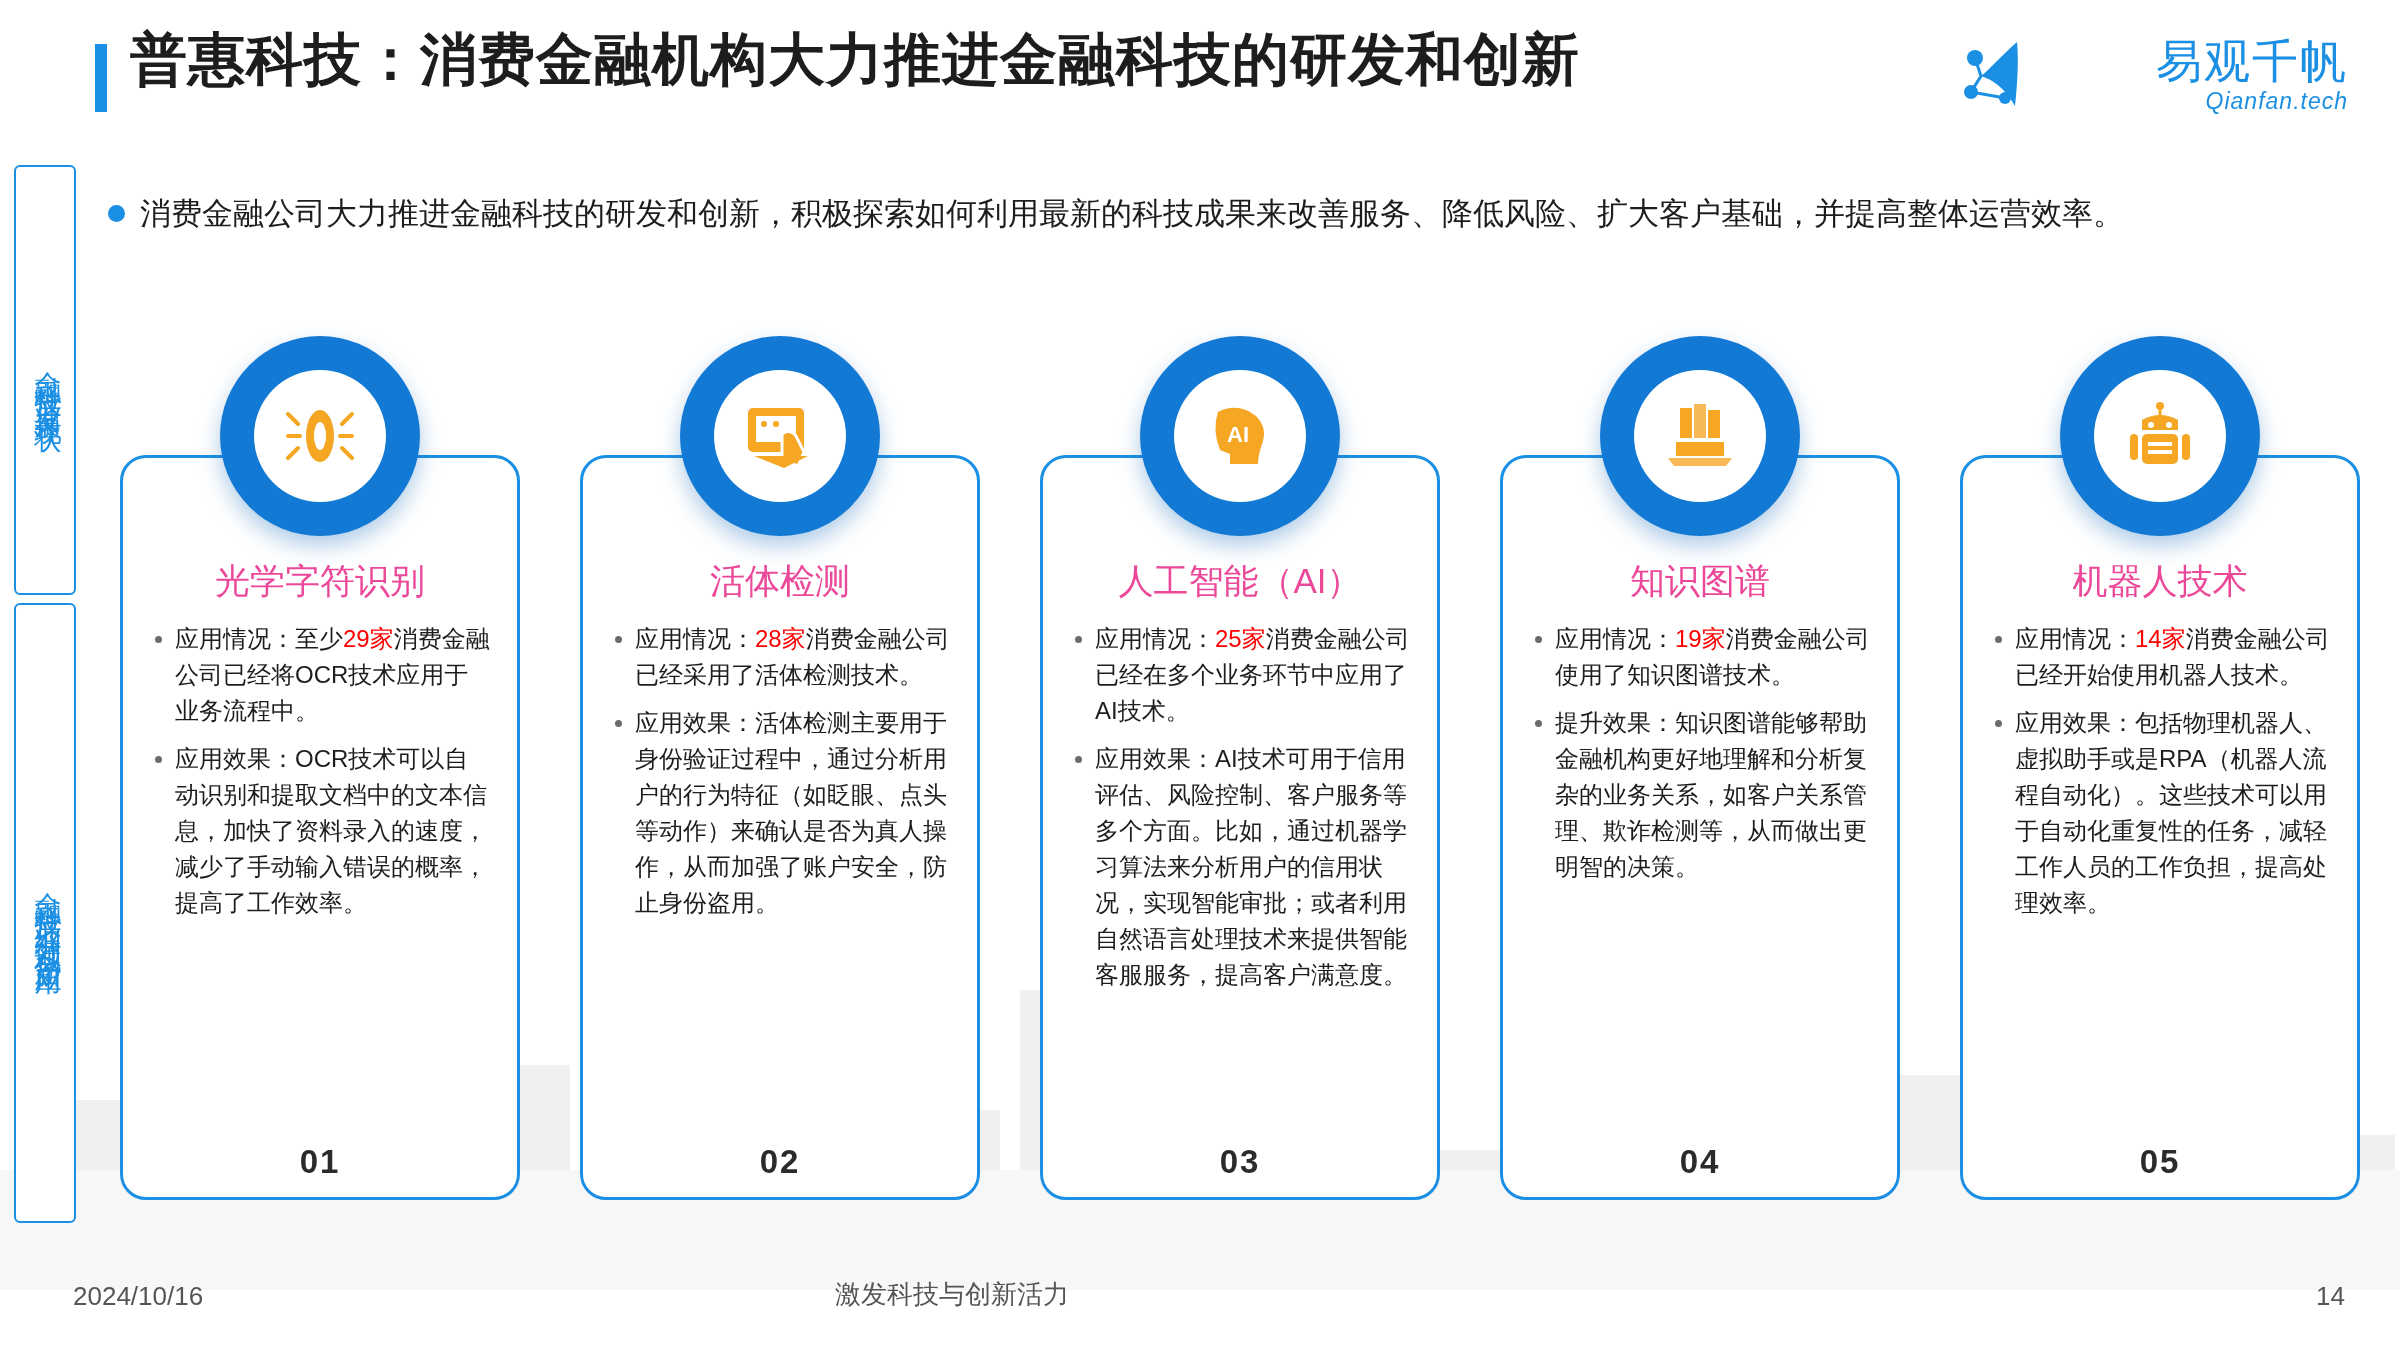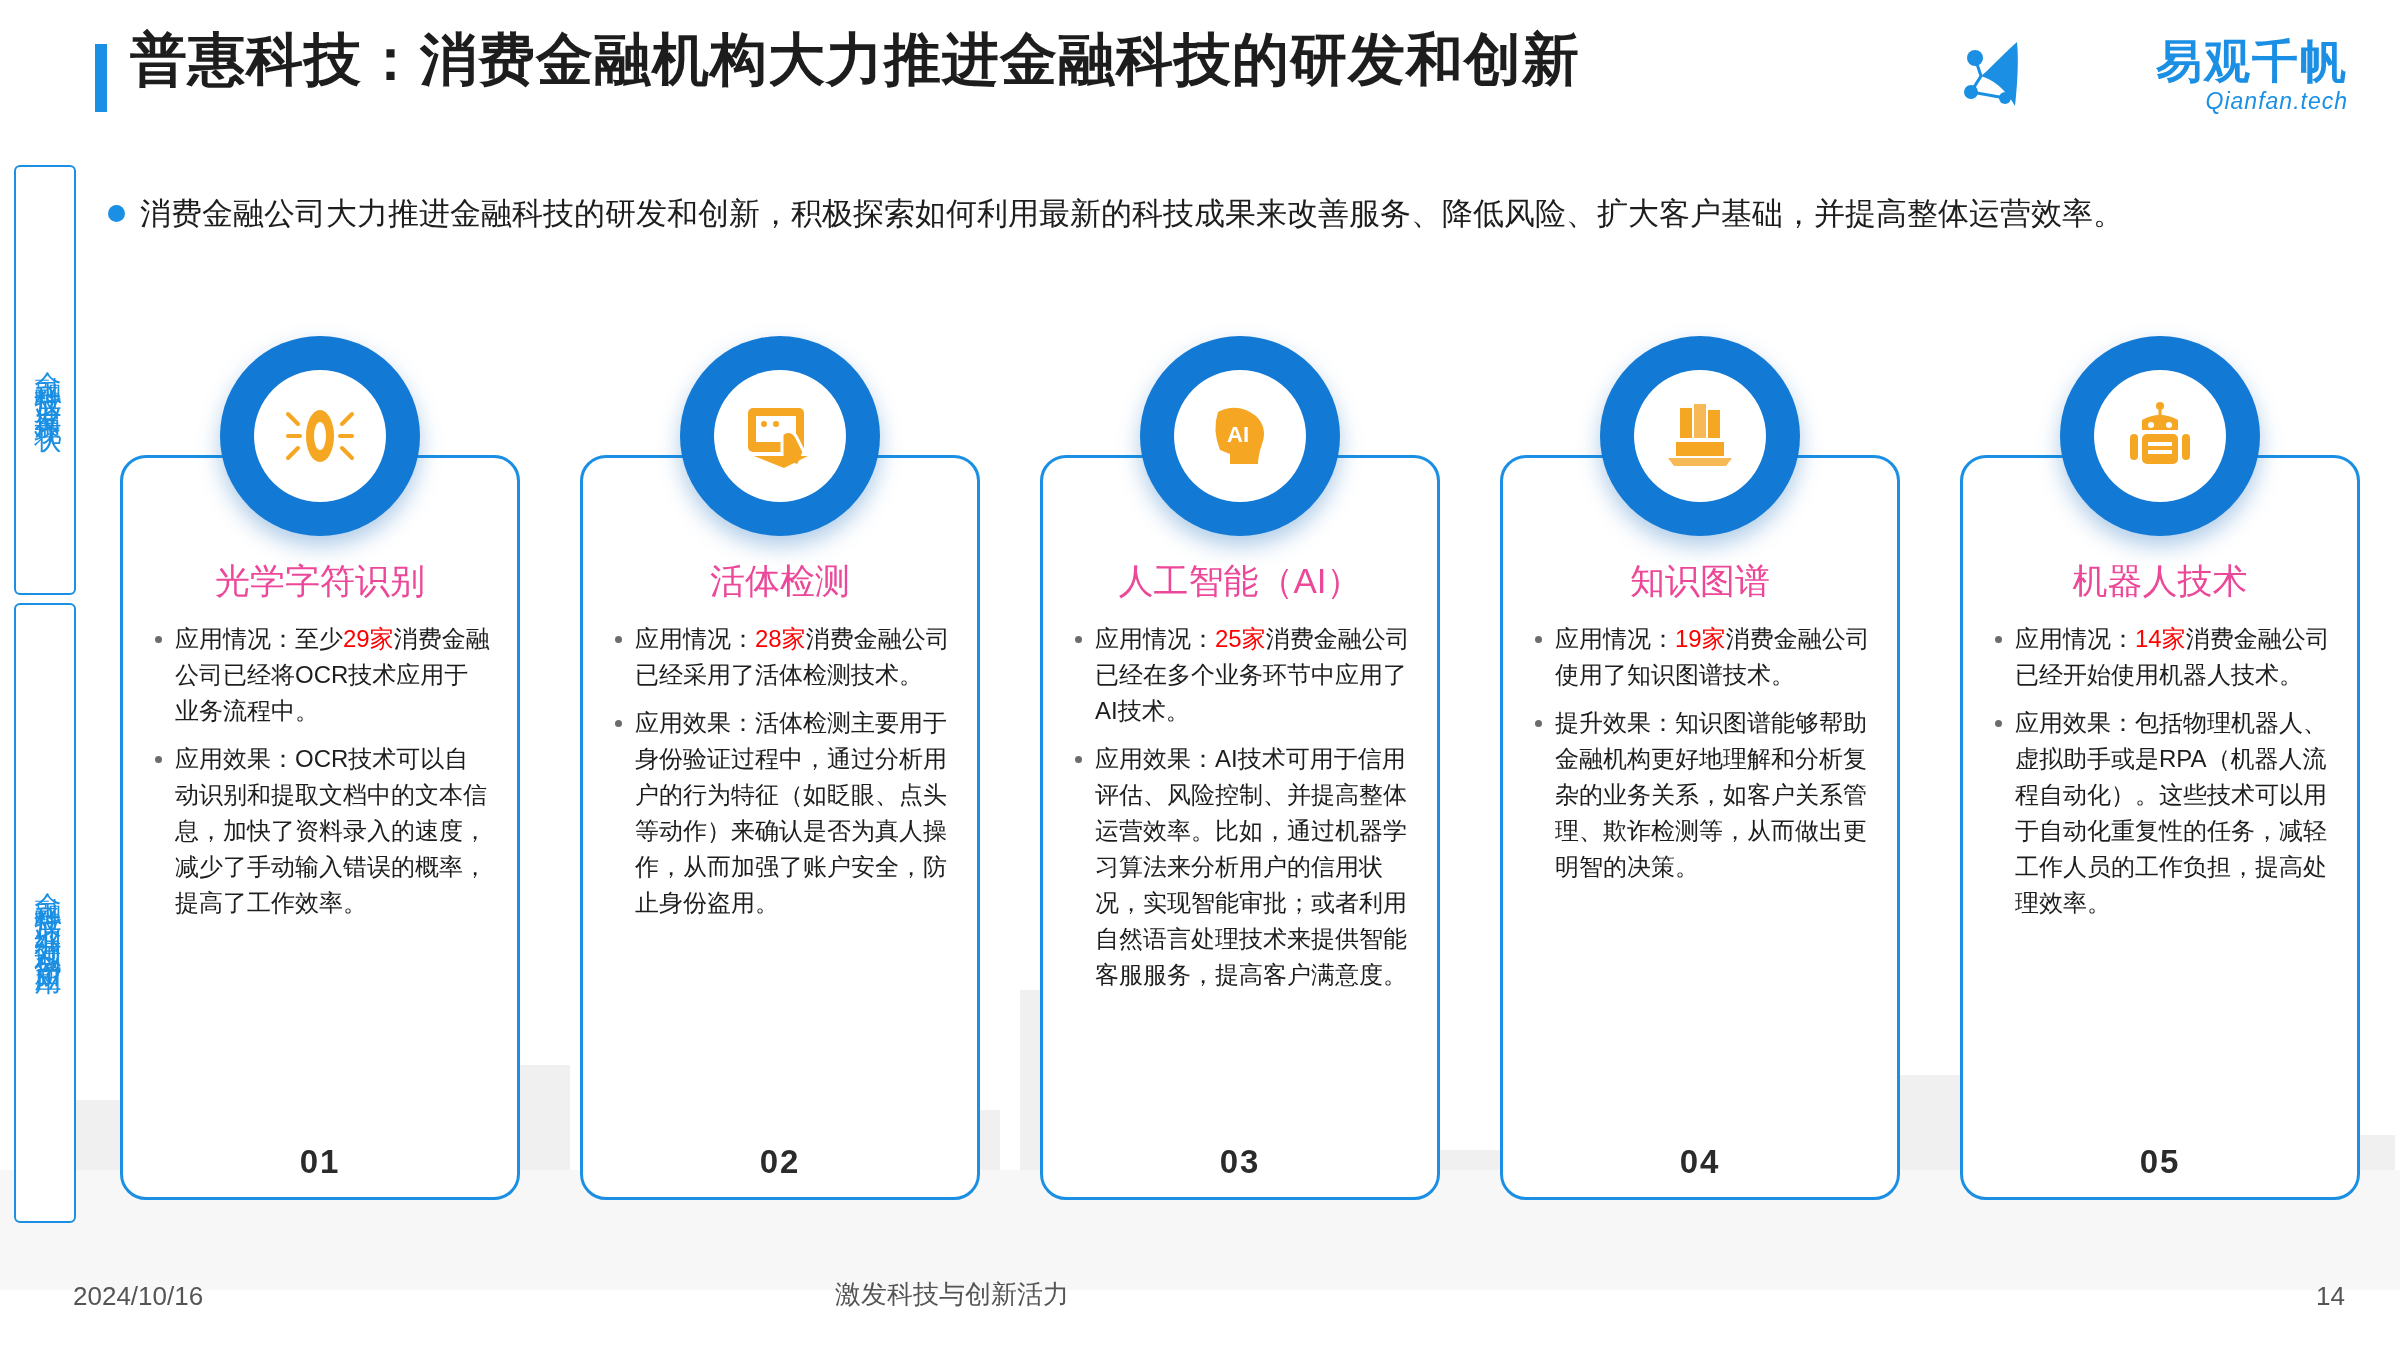--- a/index.html
+++ b/index.html
@@ -40,21 +40,21 @@
     position:absolute;left:95px;top:44px;width:12px;height:68px;background:#1a8fe3;
   }
   .page-title{
     position:absolute;left:130px;top:22px;
     font-size:57px;font-weight:bold;color:#1d1d1d;letter-spacing:1px;
     white-space:nowrap;
   }
   .logo-text{
     position:absolute;right:52px;top:38px;text-align:right;
   }
-  .logo-main{font-size:46px;font-weight:bold;color:#1a8fe3;letter-spacing:2px;line-height:1;}
+  .logo-main{font-size:46px;font-weight:normal;color:#1a8fe3;letter-spacing:2px;line-height:1;}
   .logo-sub{font-size:23px;color:#1a8fe3;font-style:italic;letter-spacing:1px;margin-top:4px;}
   .logo-mark{
     position:absolute;right:355px;top:36px;width:86px;height:80px;
   }
   
   .intro{
     position:absolute;left:140px;top:190px;width:2140px;
     font-size:31px;color:#1d1d1d;line-height:1.55;
   }
   .intro-bullet{
@@ -224,21 +224,21 @@
       <div class="circle-inner">
         <svg width="84" height="84" viewBox="0 0 84 84">
           <path d="M20 18 q20 -10 38 4 q12 12 6 28 q-4 12 -4 20 l-28 0 l0 -10 l-10 -4 q-8 -20 -2 -38 z" fill="#f5a623"></path>
           <text x="40" y="48" font-size="22" font-weight="bold" fill="#ffffff" text-anchor="middle" font-family="Liberation Sans, sans-serif">AI</text>
         </svg>
       </div>
     </div>
     <div class="card-title">人工智能（AI）</div>
     <ul class="bullets">
       <li><span>应用情况：</span><span class="hl">25家</span><span>消费金融公司已经在多个业务环节中应用了AI技术。</span></li>
-      <li><span>应用效果：AI技术可用于信用评估、风险控制、并提高整体运营效率。比如，通过机器学习算法来分析用户的信用状况，实现智能审批；或者利用自然语言处理技术来提供智能客服服务，提高客户满意度。</span></li>
+      <li><span>应用效果：AI技术可用于信用评估、风险控制、客户服务等多个方面。比如，通过机器学习算法来分析用户的信用状况，实现智能审批；或者利用自然语言处理技术来提供智能客服服务，提高客户满意度。</span></li>
     </ul>
     <div class="card-num">03</div>
   </div>
 
   <div class="card">
     <div class="circle">
       <div class="circle-inner">
         <svg width="84" height="84" viewBox="0 0 84 84">
           <rect x="22" y="14" width="12" height="30" fill="#f5a623"></rect>
           <rect x="36" y="10" width="12" height="34" fill="#f7b955"></rect>

